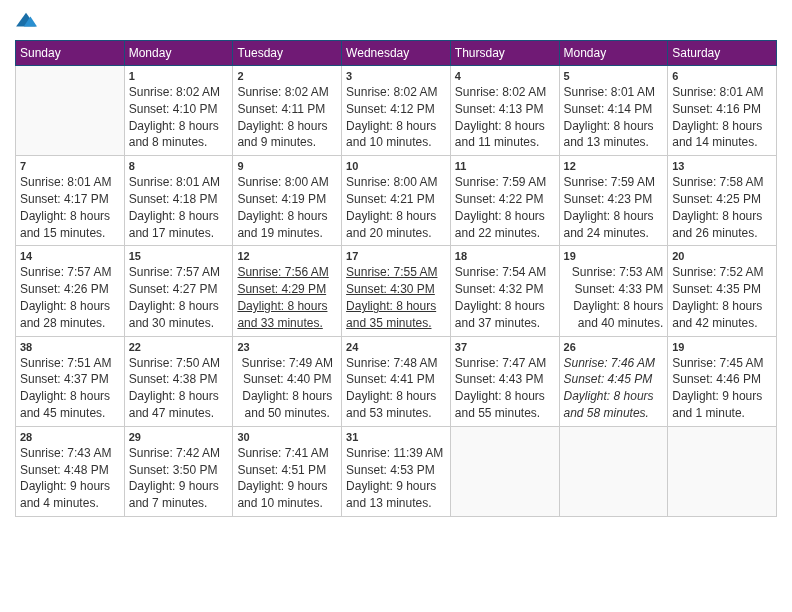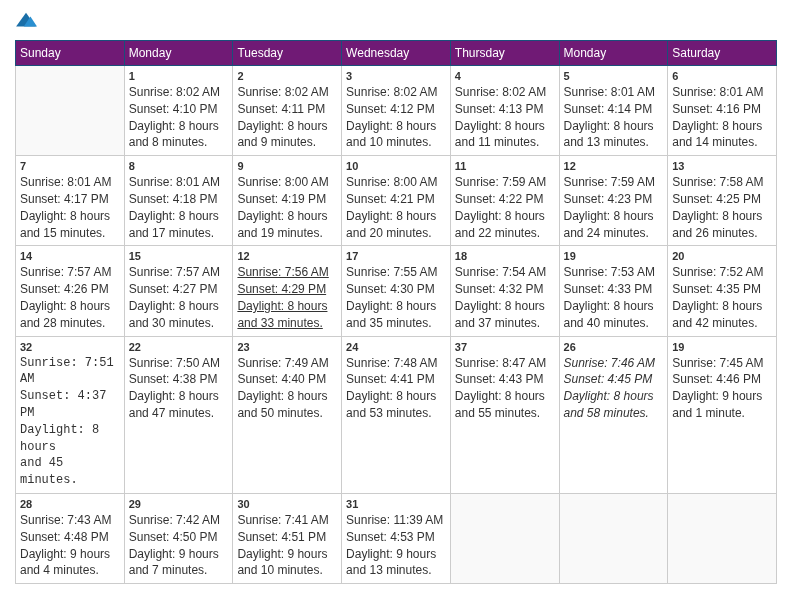--- a/index.html
+++ b/index.html
@@ -238,79 +238,79 @@
           </td>
           <td>
             <span class="day-num">12</span>
             <div class="cell-content" style="white-space: pre-line; text-decoration: underline;">Sunrise: 7:56 AM
 Sunset: 4:29 PM
 Daylight: 8 hours
 and 33 minutes.</div>
           </td>
           <td>
             <span class="day-num">17</span>
-            <div class="cell-content" style="white-space: pre-line;">Sunrise: 7:55 AM
+            <div class="cell-content" style="white-space: pre-line; text-decoration: underline;">Sunrise: 7:55 AM
 Sunset: 4:30 PM
 Daylight: 8 hours
 and 35 minutes.</div>
           </td>
           <td>
             <span class="day-num">18</span>
             <div class="cell-content" style="white-space: pre-line;">Sunrise: 7:54 AM
 Sunset: 4:32 PM
 Daylight: 8 hours
 and 37 minutes.</div>
           </td>
           <td>
             <span class="day-num">19</span>
-            <div class="cell-content" style="white-space: pre-line;">Sunrise: 7:53 AM
+            <div class="cell-content" style="white-space: pre-line; text-align: right;">Sunrise: 7:53 AM
 Sunset: 4:33 PM
 Daylight: 8 hours
 and 40 minutes.</div>
           </td>
           <td>
             <span class="day-num">20</span>
             <div class="cell-content" style="white-space: pre-line;">Sunrise: 7:52 AM
 Sunset: 4:35 PM
 Daylight: 8 hours
 and 42 minutes.</div>
           </td>
         </tr>
         <tr>
           <td>
-            <span class="day-num">32</span>
-            <div class="cell-content" style="white-space: pre-line; font-family: Liberation Mono, monospace;">Sunrise: 7:51 AM
+            <span class="day-num">38</span>
+            <div class="cell-content" style="white-space: pre-line;">Sunrise: 7:51 AM
 Sunset: 4:37 PM
 Daylight: 8 hours
 and 45 minutes.</div>
           </td>
           <td>
             <span class="day-num">22</span>
             <div class="cell-content" style="white-space: pre-line;">Sunrise: 7:50 AM
 Sunset: 4:38 PM
 Daylight: 8 hours
 and 47 minutes.</div>
           </td>
           <td>
             <span class="day-num">23</span>
-            <div class="cell-content" style="white-space: pre-line;">Sunrise: 7:49 AM
+            <div class="cell-content" style="white-space: pre-line; text-align: center;">Sunrise: 7:49 AM
 Sunset: 4:40 PM
 Daylight: 8 hours
 and 50 minutes.</div>
           </td>
           <td>
             <span class="day-num">24</span>
             <div class="cell-content" style="white-space: pre-line;">Sunrise: 7:48 AM
 Sunset: 4:41 PM
 Daylight: 8 hours
 and 53 minutes.</div>
           </td>
           <td>
             <span class="day-num">37</span>
-            <div class="cell-content" style="white-space: pre-line;">Sunrise: 8:47 AM
+            <div class="cell-content" style="white-space: pre-line;">Sunrise: 7:47 AM
 Sunset: 4:43 PM
 Daylight: 8 hours
 and 55 minutes.</div>
           </td>
           <td>
             <span class="day-num">26</span>
             <div class="cell-content" style="white-space: pre-line; font-style: italic;">Sunrise: 7:46 AM
 Sunset: 4:45 PM
 Daylight: 8 hours
 and 58 minutes.</div>
@@ -327,21 +327,21 @@
           <td>
             <span class="day-num">28</span>
             <div class="cell-content" style="white-space: pre-line;">Sunrise: 7:43 AM
 Sunset: 4:48 PM
 Daylight: 9 hours
 and 4 minutes.</div>
           </td>
           <td>
             <span class="day-num">29</span>
             <div class="cell-content" style="white-space: pre-line;">Sunrise: 7:42 AM
-Sunset: 4:50 PM
+Sunset: 3:50 PM
 Daylight: 9 hours
 and 7 minutes.</div>
           </td>
           <td>
             <span class="day-num">30</span>
             <div class="cell-content" style="white-space: pre-line;">Sunrise: 7:41 AM
 Sunset: 4:51 PM
 Daylight: 9 hours
 and 10 minutes.</div>
           </td>

